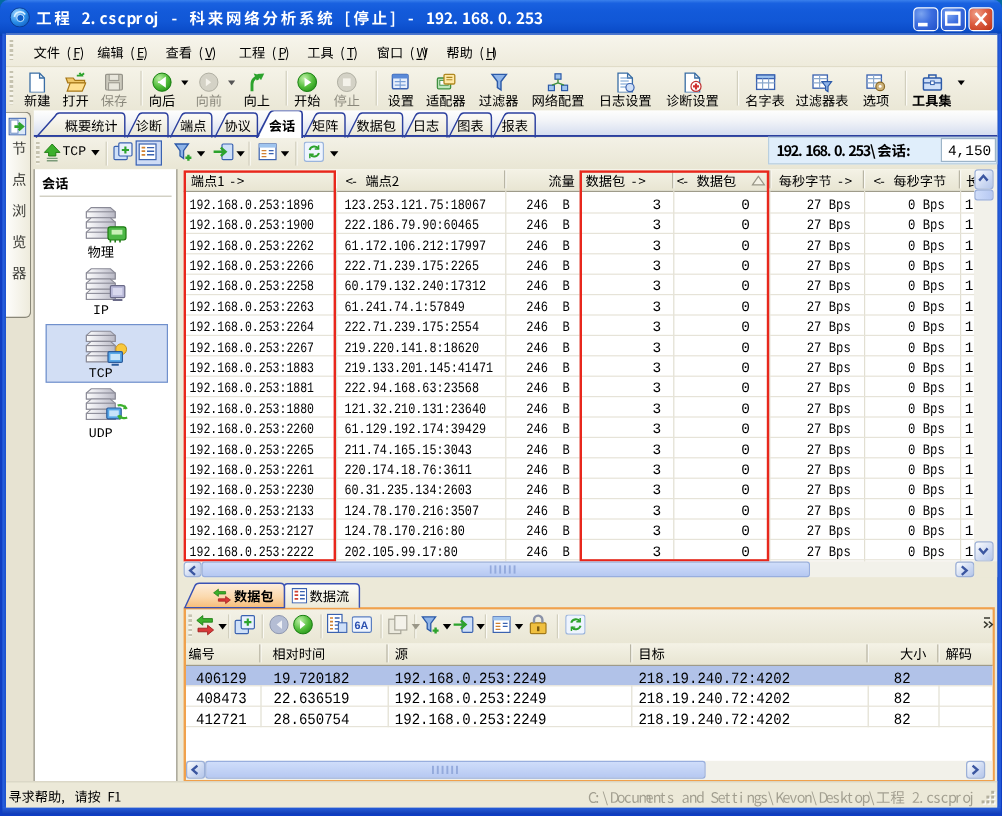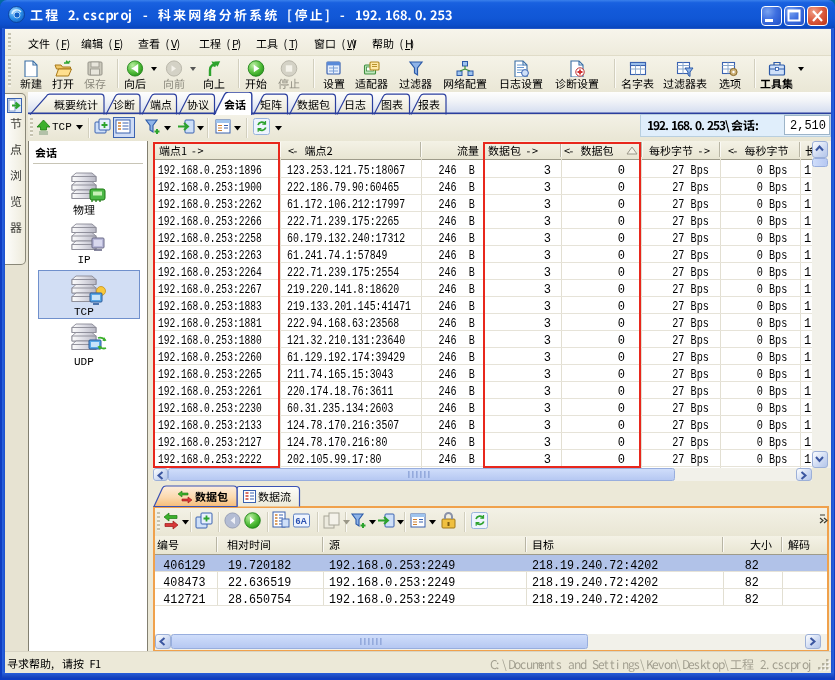--- a/index.html
+++ b/index.html
@@ -752,21 +752,21 @@
         <use href="#g105" x="60"></use>
         <use href="#g110" x="66"></use>
         <use href="#g111" x="72"></use>
         <use href="#g112" x="78"></use>
         <use href="#g113" x="84"></use>
         <use href="#g114" x="96"></use>
         <use href="#g115" x="108"></use>
       </g>
     </svg>
 <div style="position:absolute;left:784px;top:115px;width:45.5px;height:20px;background:#fff;border:1px solid #9db4c8;box-sizing:border-box"></div>
-<div style="position:absolute;top:119px;font:normal 12px 'Liberation Mono',monospace;color:#000;white-space:pre;line-height:14px;right:9px;">2,510</div>
+<div style="position:absolute;top:119px;font:normal 12px 'Liberation Mono',monospace;color:#000;white-space:pre;line-height:14px;right:9px;">4,150</div>
 <div style="position:absolute;left:4.5px;top:92px;width:23.5px;height:559px;background:#e7e3d2"></div>
 <div style="position:absolute;left:5px;top:92.5px;width:21px;height:172px;background:linear-gradient(90deg,#fdfdfb,#eeebdc);border:1px solid #898778;border-left:none;border-radius:0 5px 5px 0;box-sizing:border-box"></div>
 <svg style="position:absolute;left:7px;top:98px;" width="15" height="15" viewBox="0 0 15 15">
       <rect x="0.5" y="0.5" width="14" height="14" fill="#dce8f8" stroke="#3a62b0" stroke-width="1"></rect>
       <rect x="2" y="2" width="6" height="11" fill="#fff" stroke="#6a8ac0" stroke-width="0.8"></rect>
       <path d="M5 7.5 h6 M8.5 4.5 L12 7.5 L8.5 10.5" stroke="#2da32d" stroke-width="2.2" fill="none"></path>
     </svg>
 <svg style="position:absolute;left:9.5px;top:115.56px;overflow:visible;" width="15" height="16" fill="#3a3a35">
       <g transform="translate(0,12)">
         <use href="#g116" x="0"></use>

